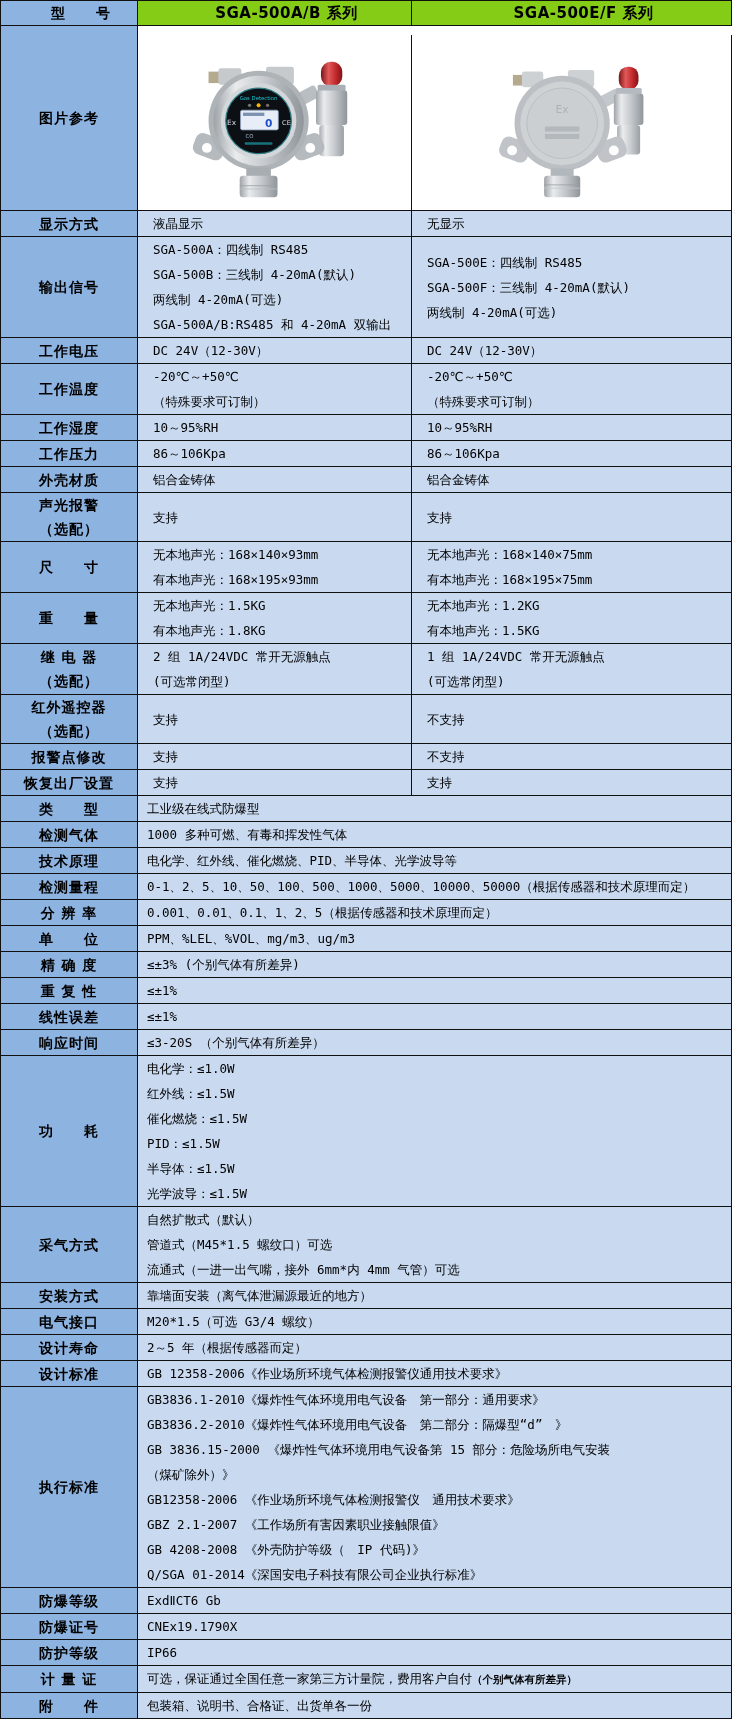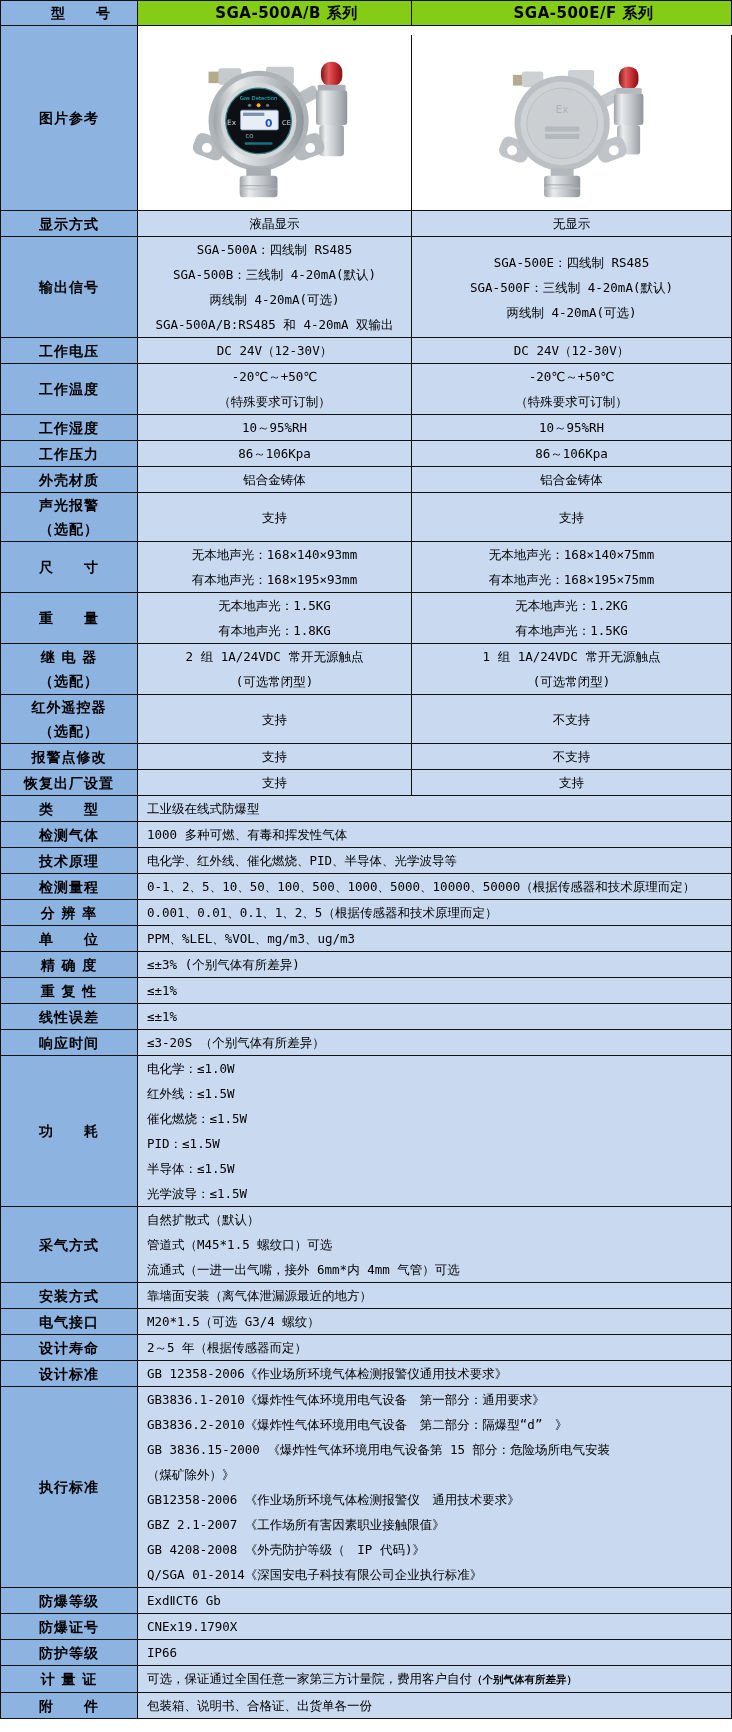--- a/index.html
+++ b/index.html
@@ -4,22 +4,22 @@
 <style>
   html,body{margin:0;padding:0;background:#fff;}
   body{width:732px;font-family:"DejaVu Sans","Liberation Sans",sans-serif;color:#000;}
   .tbl{width:732px;box-sizing:border-box;border-top:1px solid #101010;border-left:1px solid #101010;background:#fff;}
   .trow{display:grid;min-height:26px;}
   .split{grid-template-columns:137px 274px 320px;}
   .span{grid-template-columns:137px 1fr;}
   .cell{border-right:1px solid #101010;border-bottom:1px solid #101010;box-sizing:border-box;
         display:flex;flex-direction:column;justify-content:center;align-items:center;overflow:hidden;}
   .lab{background:#8DB3E0;font-weight:bold;font-size:14px;line-height:24px;text-align:center;letter-spacing:1px;}
-  .val{background:#C8D9F0;font-size:12.5px;line-height:25px;text-align:center;
-       font-family:"DejaVu Sans Mono","DejaVu Sans",monospace;}
+  .val{background:#C8D9F0;font-size:12.5px;line-height:25px;
+       font-family:"DejaVu Sans Mono","DejaVu Sans",monospace;padding-left:15px;}
   .spanv{align-items:flex-start;text-align:left;padding:0 9px;}
   .vline{width:100%;}
   .note{font-size:10.5px;font-weight:bold;letter-spacing:0;}
   .header-row{min-height:25px;}
   .header-row .cell{font-weight:bold;padding-left:24px;}
   .hseries{background:#84cc16;font-size:15px;letter-spacing:.5px;}
   .image-row{height:185px;}
   .imgcell{background:#ffffff;padding:12px;margin-top:9px;}
   .imgcell svg{display:block;}
 </style>

